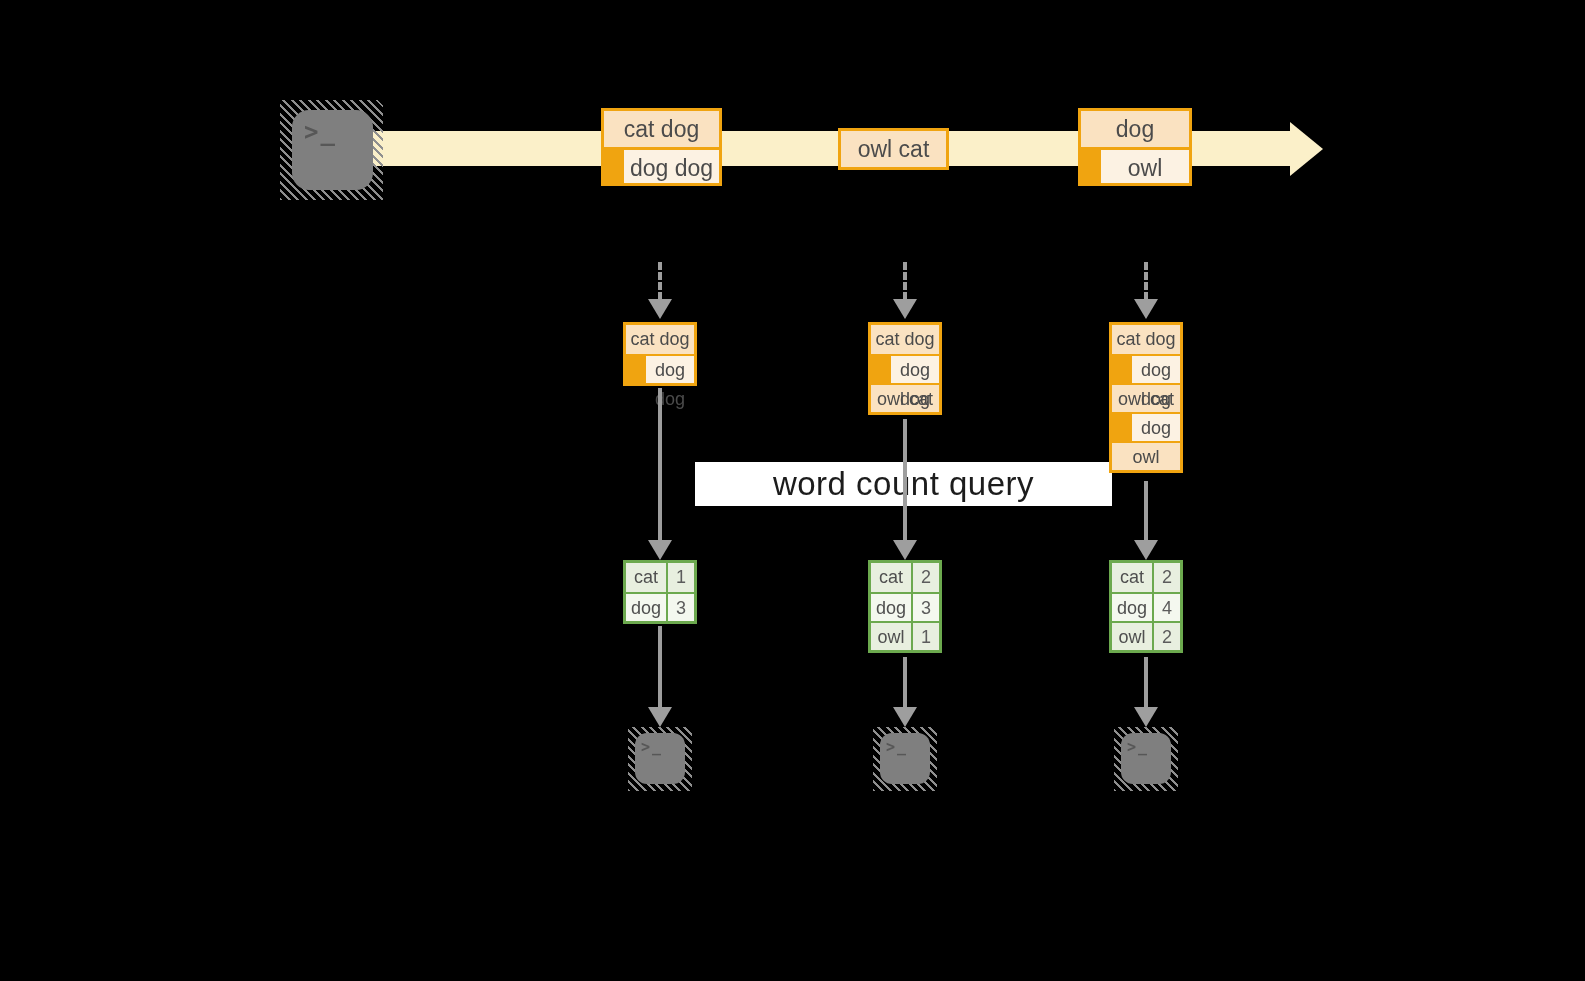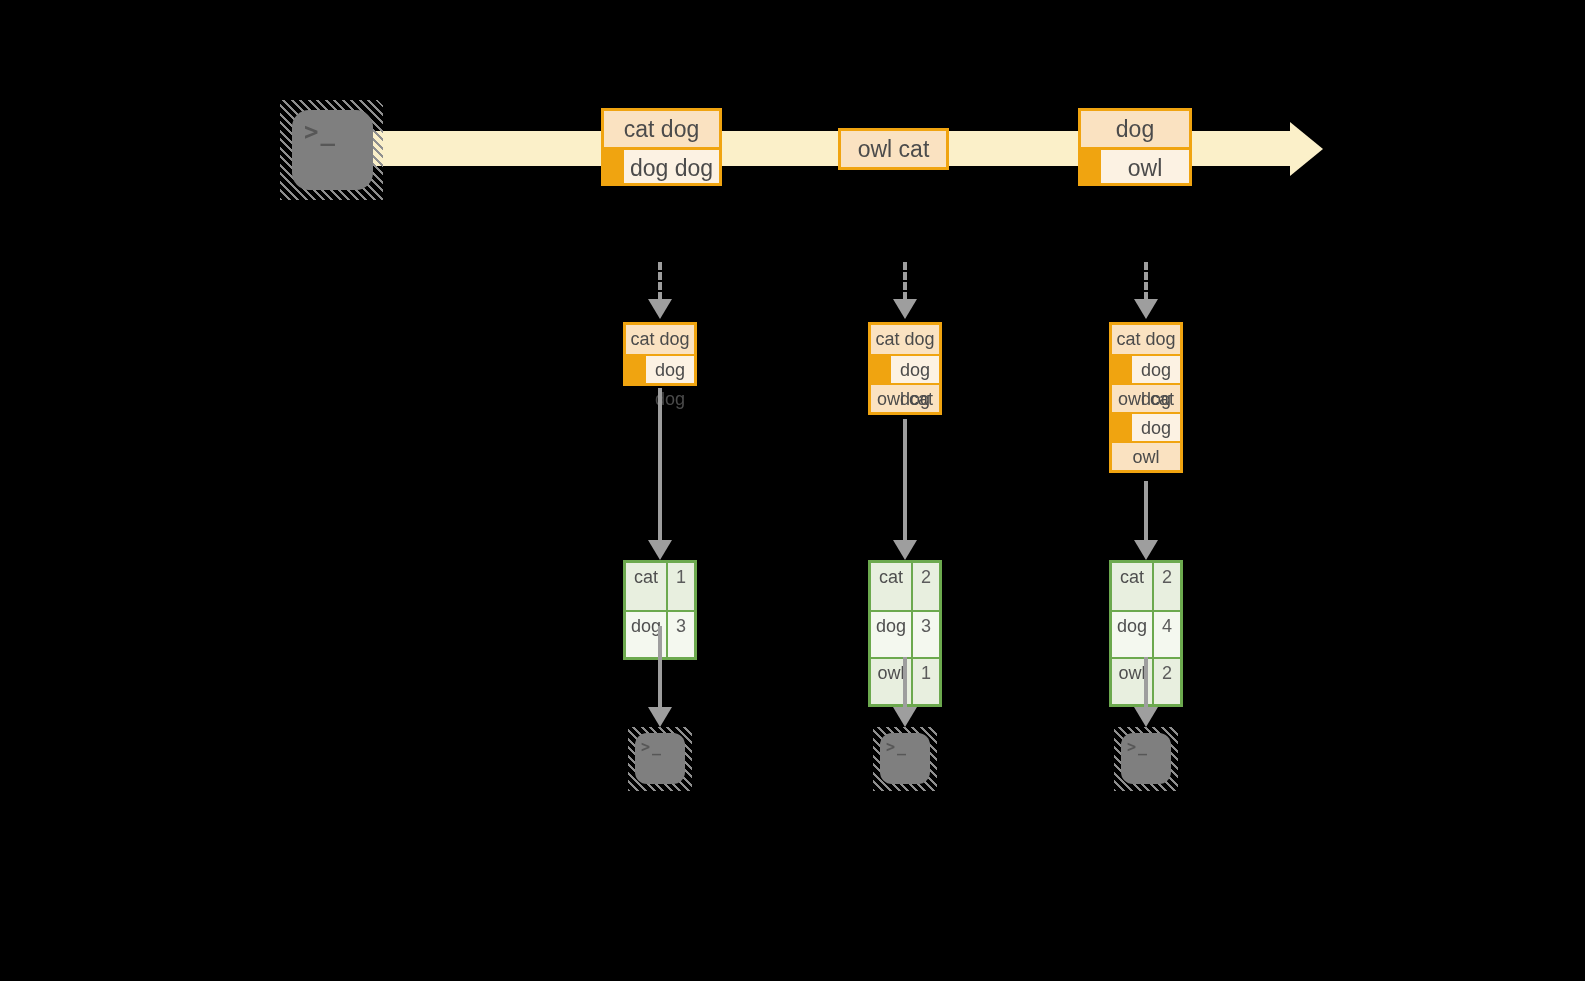--- a/index.html
+++ b/index.html
@@ -30,21 +30,21 @@
   
   .vline { width:0; border-left:4px solid #9E9E9E; }
   .vdash { width:0; border-left:4px dashed #9E9E9E; }
   .ahead { width:0; height:0; border-left:12px solid transparent; border-right:12px solid transparent; border-top:20px solid #9E9E9E; }
 
   
   .banner { background:#FFFFFF; color:#1c1c1c; text-align:center; font-size:33px; line-height:44px; font-weight:300; letter-spacing:0.5px; }
 
   
   .gtable { border:3px solid #6CA94E; background:#6CA94E; }
-  .grow { display:flex; height:47px; line-height:29px; font-size:18px; color:#4f4f4f; }
+  .grow { display:flex; height:29px; line-height:29px; font-size:18px; color:#4f4f4f; }
   .grow + .grow { border-top:2px solid #6CA94E; }
   .gw { width:42px; border-right:2px solid #6CA94E; text-align:center; }
   .gn { flex:1; text-align:center; color:#5c5c5c; }
   .gd { background:#E8EFDF; }
   .gl { background:#F4F8EF; }
 
   .z1 { z-index:1; } .z2 { z-index:2; } .z3 { z-index:3; }
 </style>
 </head>
 <body>
@@ -71,20 +71,21 @@
     <div class="orow orow-lg fl">owl</div>
   </div>
 
   <div class="abs vdash" style="left:658px; top:262px; height:38px;"></div>
   <div class="abs ahead" style="left:648px; top:299px;"></div>
   <div class="abs vdash" style="left:903px; top:262px; height:38px;"></div>
   <div class="abs ahead" style="left:893px; top:299px;"></div>
   <div class="abs vdash" style="left:1144px; top:262px; height:38px;"></div>
   <div class="abs ahead" style="left:1134px; top:299px;"></div>
 
+  <div class="abs banner z1" style="left:695px; top:462px; width:417px; height:44px;">word count query</div>
 
   <div class="abs obox obox-sm z2" style="left:623px; top:322px; width:74px;">
     <div class="orow orow-sm fd">cat dog</div>
     <div class="orow orow-sm fl">dog dog</div>
   </div>
   <div class="abs obox obox-sm z2" style="left:868px; top:322px; width:74px;">
     <div class="orow orow-sm fd">cat dog</div>
     <div class="orow orow-sm fl">dog dog</div>
     <div class="orow orow-sm fd">owl cat</div>
   </div>

